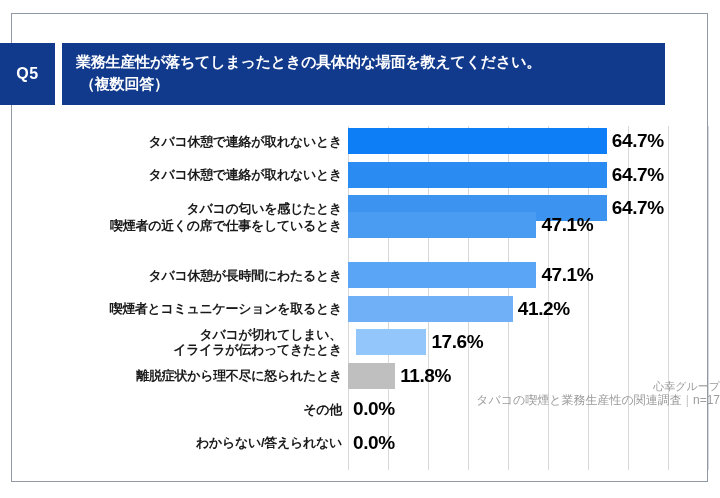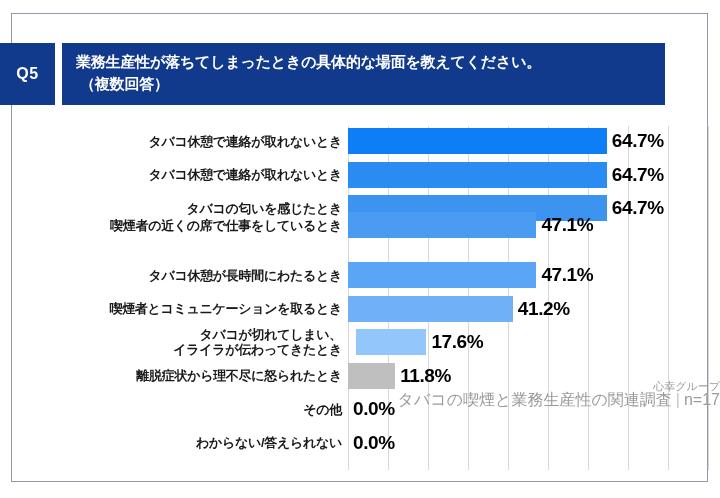--- a/index.html
+++ b/index.html
@@ -149,21 +149,21 @@
   
   #footer {
     position: absolute;
     right: 0;
     bottom: 14px;
     text-align: right;
     color: #9b9b9b;
     line-height: 14px;
   }
   #footer .brand { font-size: 11px; }
-  #footer .survey { font-size: 16px; }
+  #footer .survey { font-size: 12px; }
   #footer .sep { margin: 0 4px; color: #c4c4c4; }
 </style>
 </head>
 <body>
 
 <div id="slide">
 
   <div id="slide-frame"></div>
 
   <div id="q-badge">

